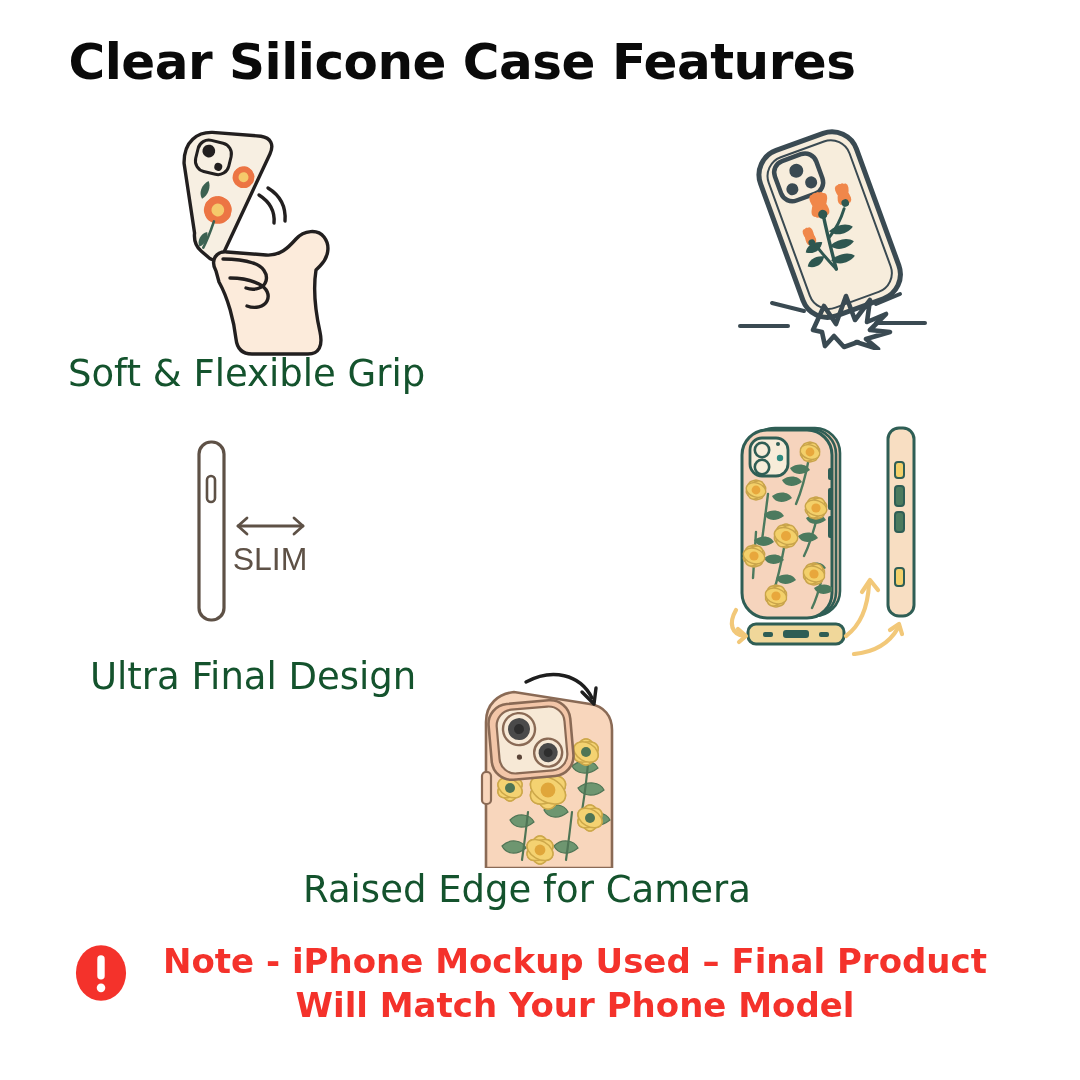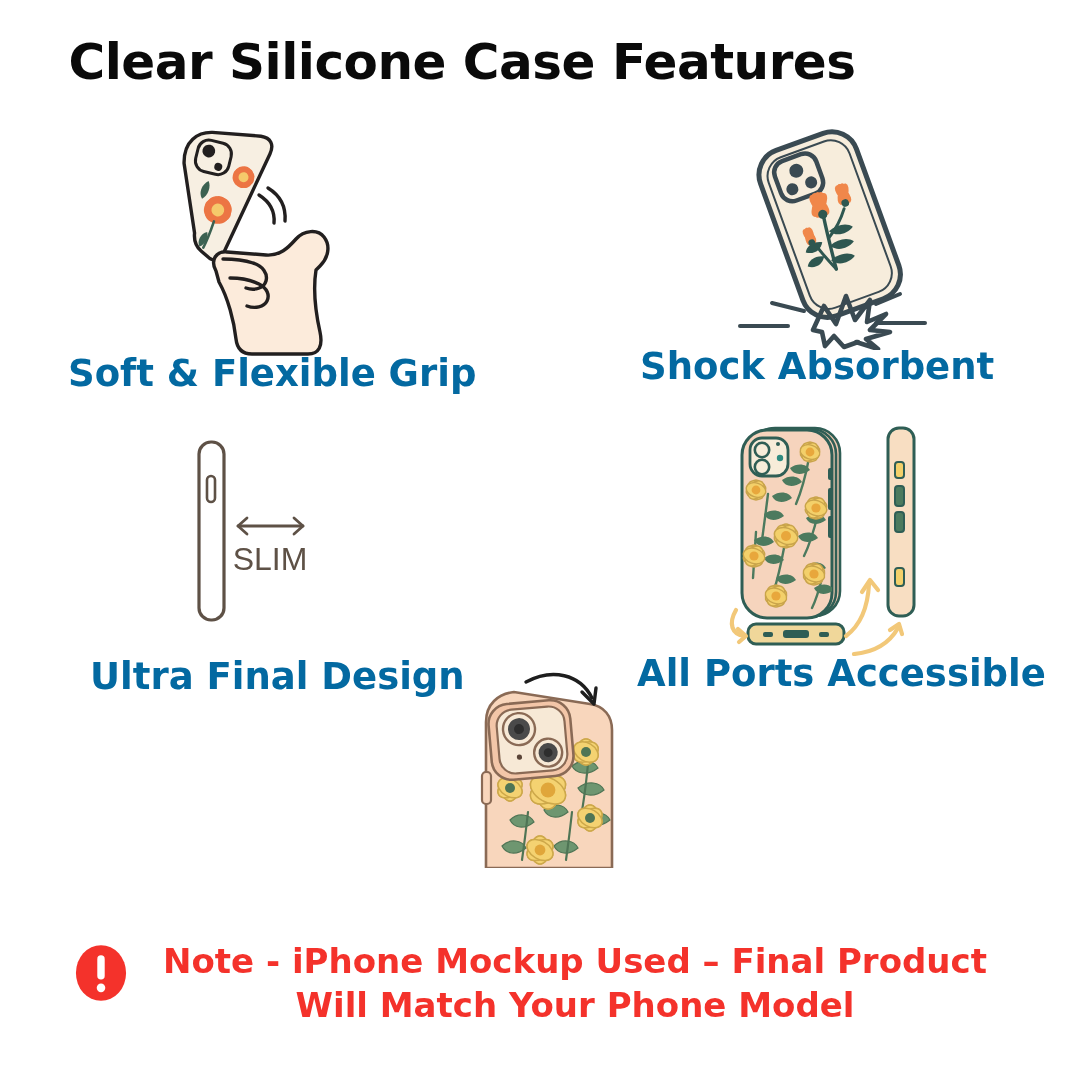--- a/index.html
+++ b/index.html
@@ -28,22 +28,22 @@
     font-weight: bold;
     letter-spacing: -0.5px;
     color: #0a0a0a;
     font-family: "DejaVu Sans", sans-serif;
   }
 
   
   .feature-label {
     position: absolute;
     font-size: 37px;
-    font-weight: bold;
-    color: #0369a1;
+    font-weight: normal;
+    color: #14532d;
     white-space: nowrap;
     font-family: "DejaVu Sans", sans-serif;
   }
   #label-grip   { left: 68px;  top: 352px; }
   #label-shock  { left: 640px; top: 345px; }
   #label-slim   { left: 90px;  top: 655px; }
   #label-ports  { left: 637px; top: 652px; }
   #label-raised { left: 303px; top: 868px; }
 
   
@@ -200,21 +200,20 @@
         <path d="M95 212 L106 188 L118 206 L128 178 L137 202 L152 182 L149 204 L168 196
                  L152 212 L172 214 L148 221 L160 231 L138 224 L140 224 L126 229
                  L116 218 L107 228 L104 214 Z"></path>
         <path d="M22 208 L70 208" stroke-width="4"></path>
         <path d="M158 205 L207 205" stroke-width="4"></path>
         <path d="M54 185 L86 193" stroke-width="4"></path>
         <path d="M182 176 L158 186" stroke-width="4"></path>
       </g>
     </svg>
   </div>
-  <div class="feature-label" id="label-shock">Shock Absorbent</div>
 
   <div class="illo" id="illo-slim">
     <svg viewBox="0 0 182 204" width="182" height="204">
       <rect x="31" y="14" rx="12" ry="12" width="25" height="178" fill="#ffffff" stroke="#5E5146" stroke-width="3.2"></rect>
       <rect x="39" y="48" rx="4" ry="4" width="8" height="26" fill="#ffffff" stroke="#5E5146" stroke-width="2.6"></rect>
       <g stroke="#5E5146" stroke-width="2.8" fill="none" stroke-linecap="round" stroke-linejoin="round">
         <line x1="70" y1="98" x2="135" y2="98"></line>
         <polyline points="79,90 70,98 79,106"></polyline>
         <polyline points="126,90 135,98 126,106"></polyline>
       </g>
@@ -362,21 +361,20 @@
       <g stroke="#F2C879" stroke-width="4.2" fill="none" stroke-linecap="round">
         <path d="M30 192 C22 206 26 216 38 218"></path>
         <polyline points="32,211 40,218 33,224" stroke-linejoin="round"></polyline>
         <path d="M140 218 C156 206 162 186 163 166"></path>
         <polyline points="156,174 164,162 172,172" stroke-linejoin="round"></polyline>
         <path d="M148 236 C170 234 184 224 192 210"></path>
         <polyline points="184,212 193,206 196,216" stroke-linejoin="round"></polyline>
       </g>
     </svg>
   </div>
-  <div class="feature-label" id="label-ports">All Ports Accessible</div>
 
   <div class="illo" id="illo-raised">
     <svg viewBox="0 0 208 208" width="208" height="208">
       <defs>
         <clipPath id="raised-case-clip">
           <path d="M38 62 C38 44 50 34 66 32 L142 44 C156 46 164 56 164 70 L164 208 L38 208 Z"></path>
         </clipPath>
       </defs>
 
       <path d="M38 62 C38 44 50 34 66 32 L142 44 C156 46 164 56 164 70 L164 208 L38 208 Z" fill="#F8D6BC" stroke="#8A6A55" stroke-width="2.6"></path>
@@ -469,20 +467,21 @@
       </g>
 
       <rect x="34" y="112" rx="4" ry="4" width="9" height="32" fill="#F8D6BC" stroke="#8A6A55" stroke-width="2.2"></rect>
 
       <g stroke="#1E1E1E" stroke-width="3.4" fill="none" stroke-linecap="round" stroke-linejoin="round">
         <path d="M78 22 C104 8 132 14 144 38"></path>
         <polyline points="134,32 146,44 148,28"></polyline>
       </g>
     </svg>
   </div>
+  <div class="feature-label" id="label-raised">Raised Edge for Camera</div>
 
   <div id="note">
     <div id="note-icon">
       <svg viewBox="0 0 56 62" width="52" height="58">
         <ellipse cx="28" cy="31" rx="27" ry="30" fill="#F4322B"></ellipse>
         <rect x="24" y="12" rx="4" ry="4" width="8" height="26" fill="#ffffff"></rect>
         <circle cx="28" cy="47" r="4.6" fill="#ffffff"></circle>
       </svg>
     </div>
     <div id="note-text">Note - iPhone Mockup Used – Final Product Will Match Your Phone Model</div>

